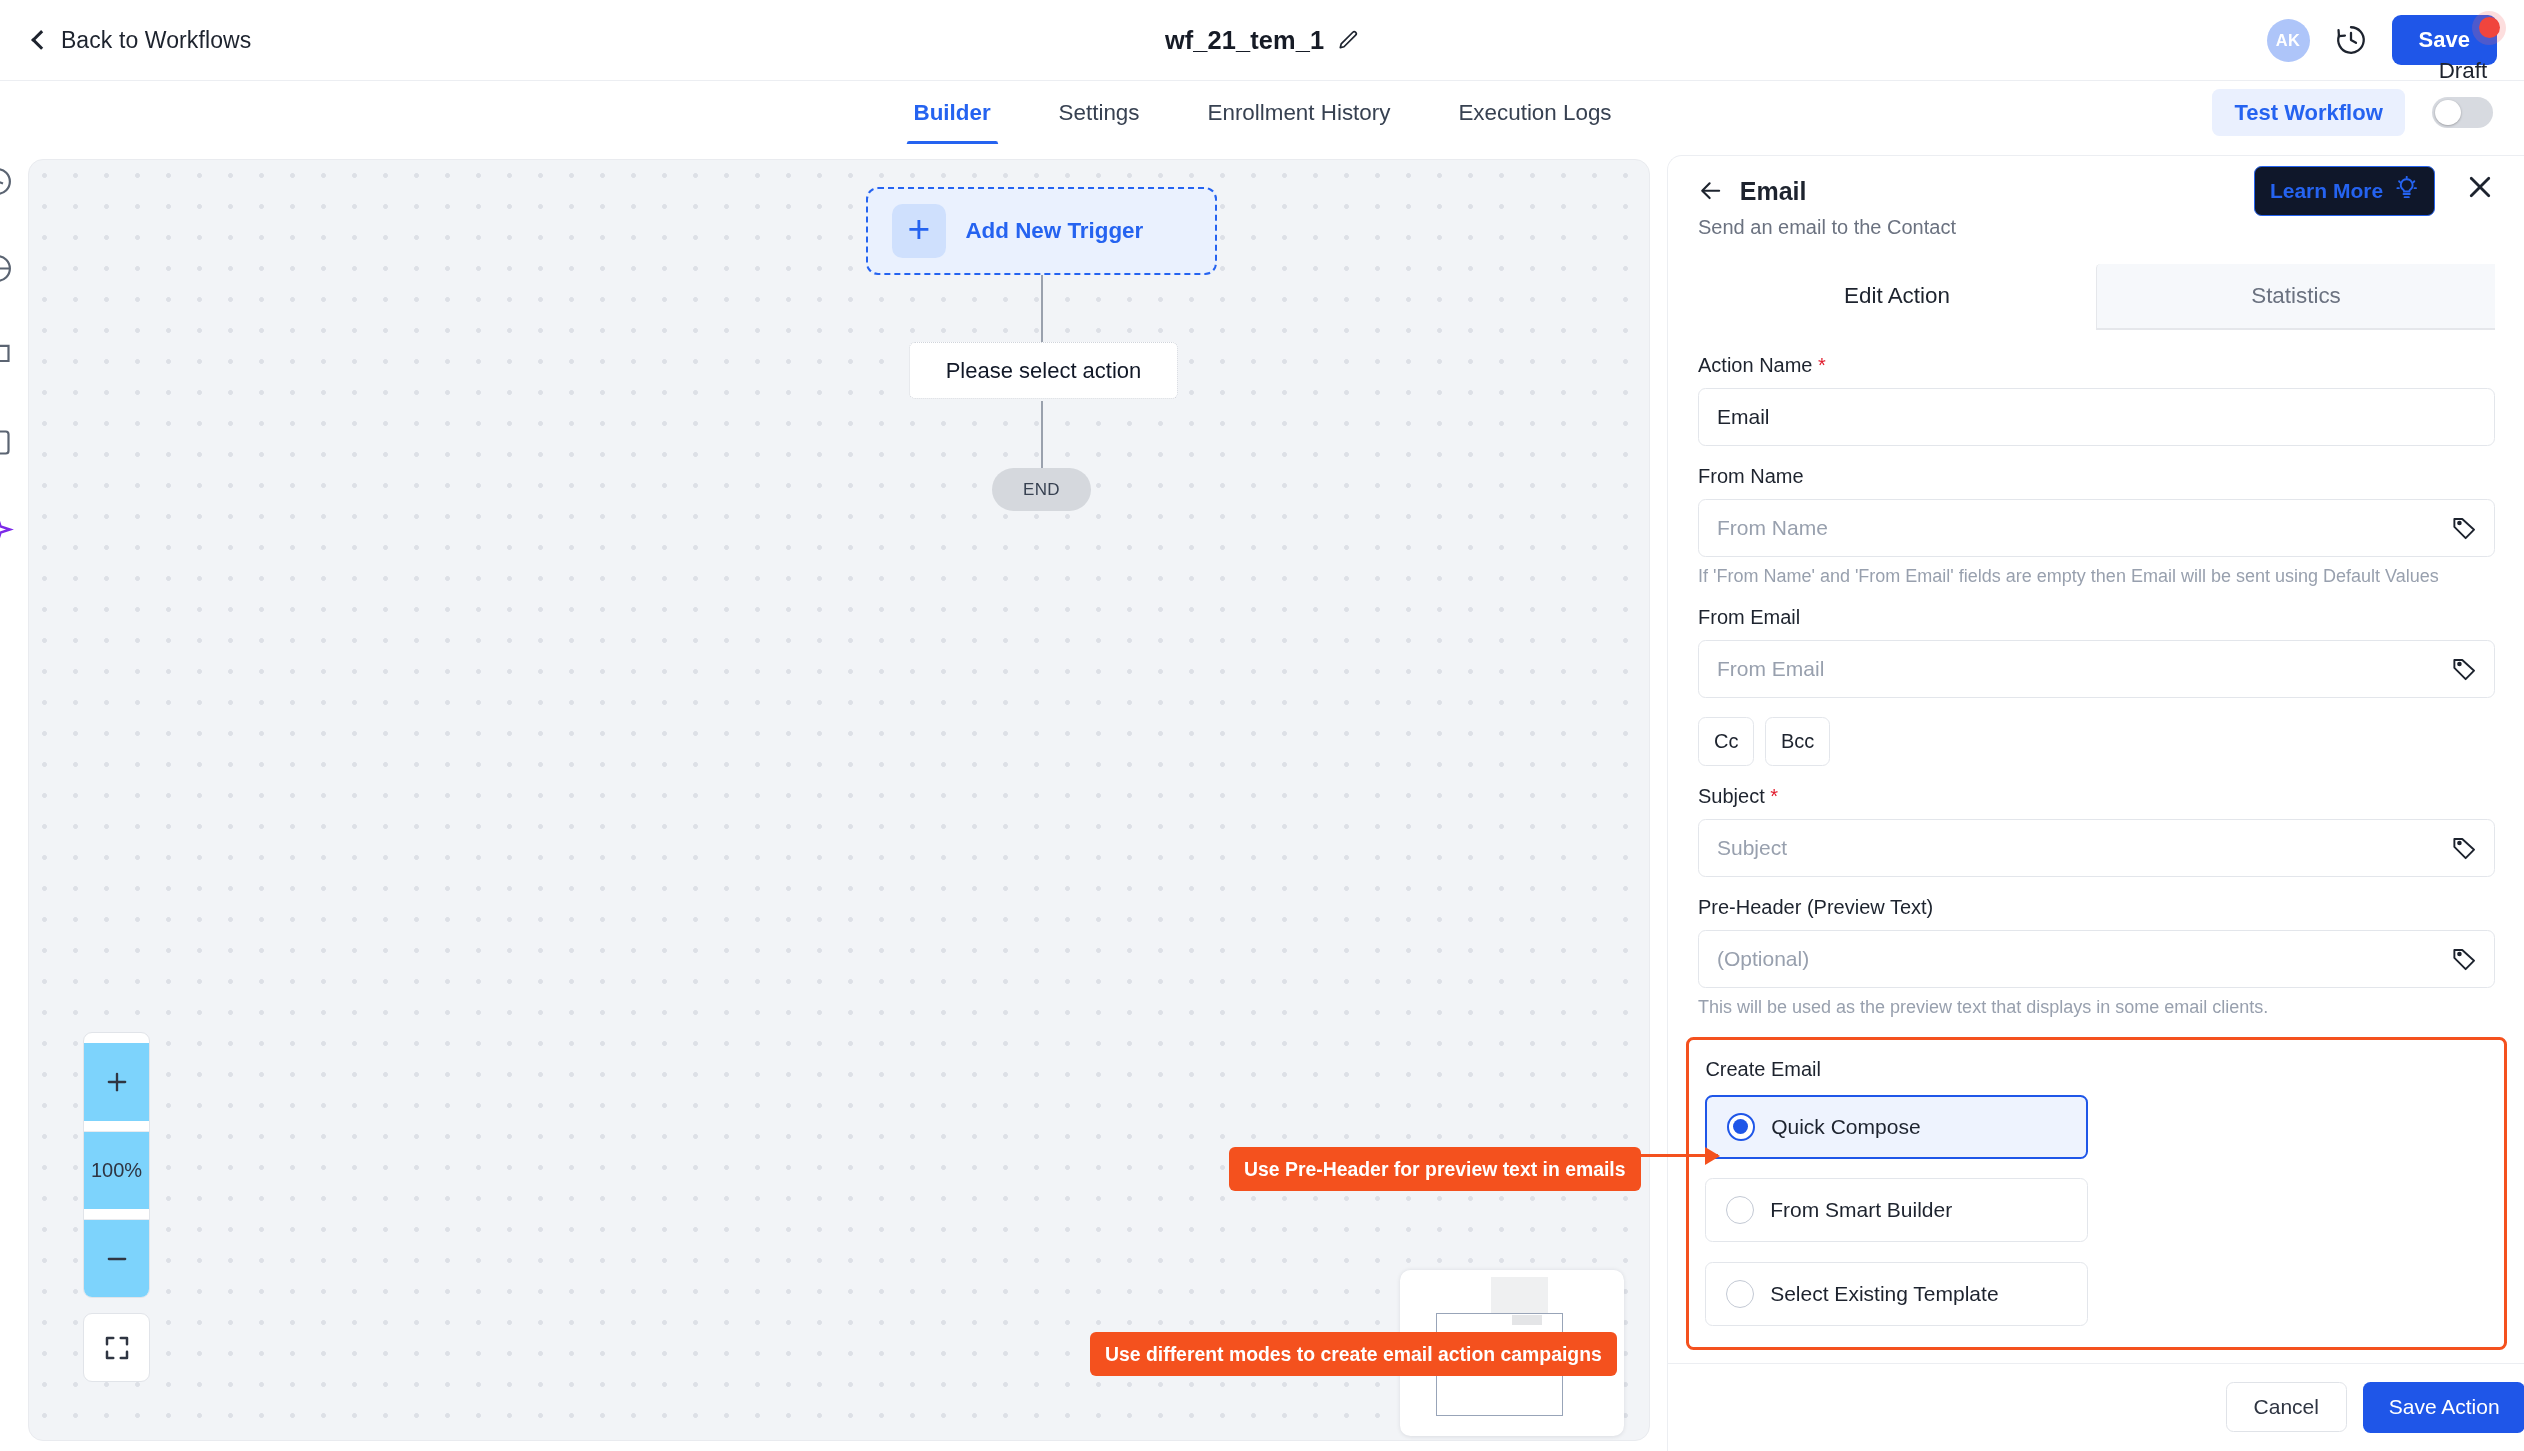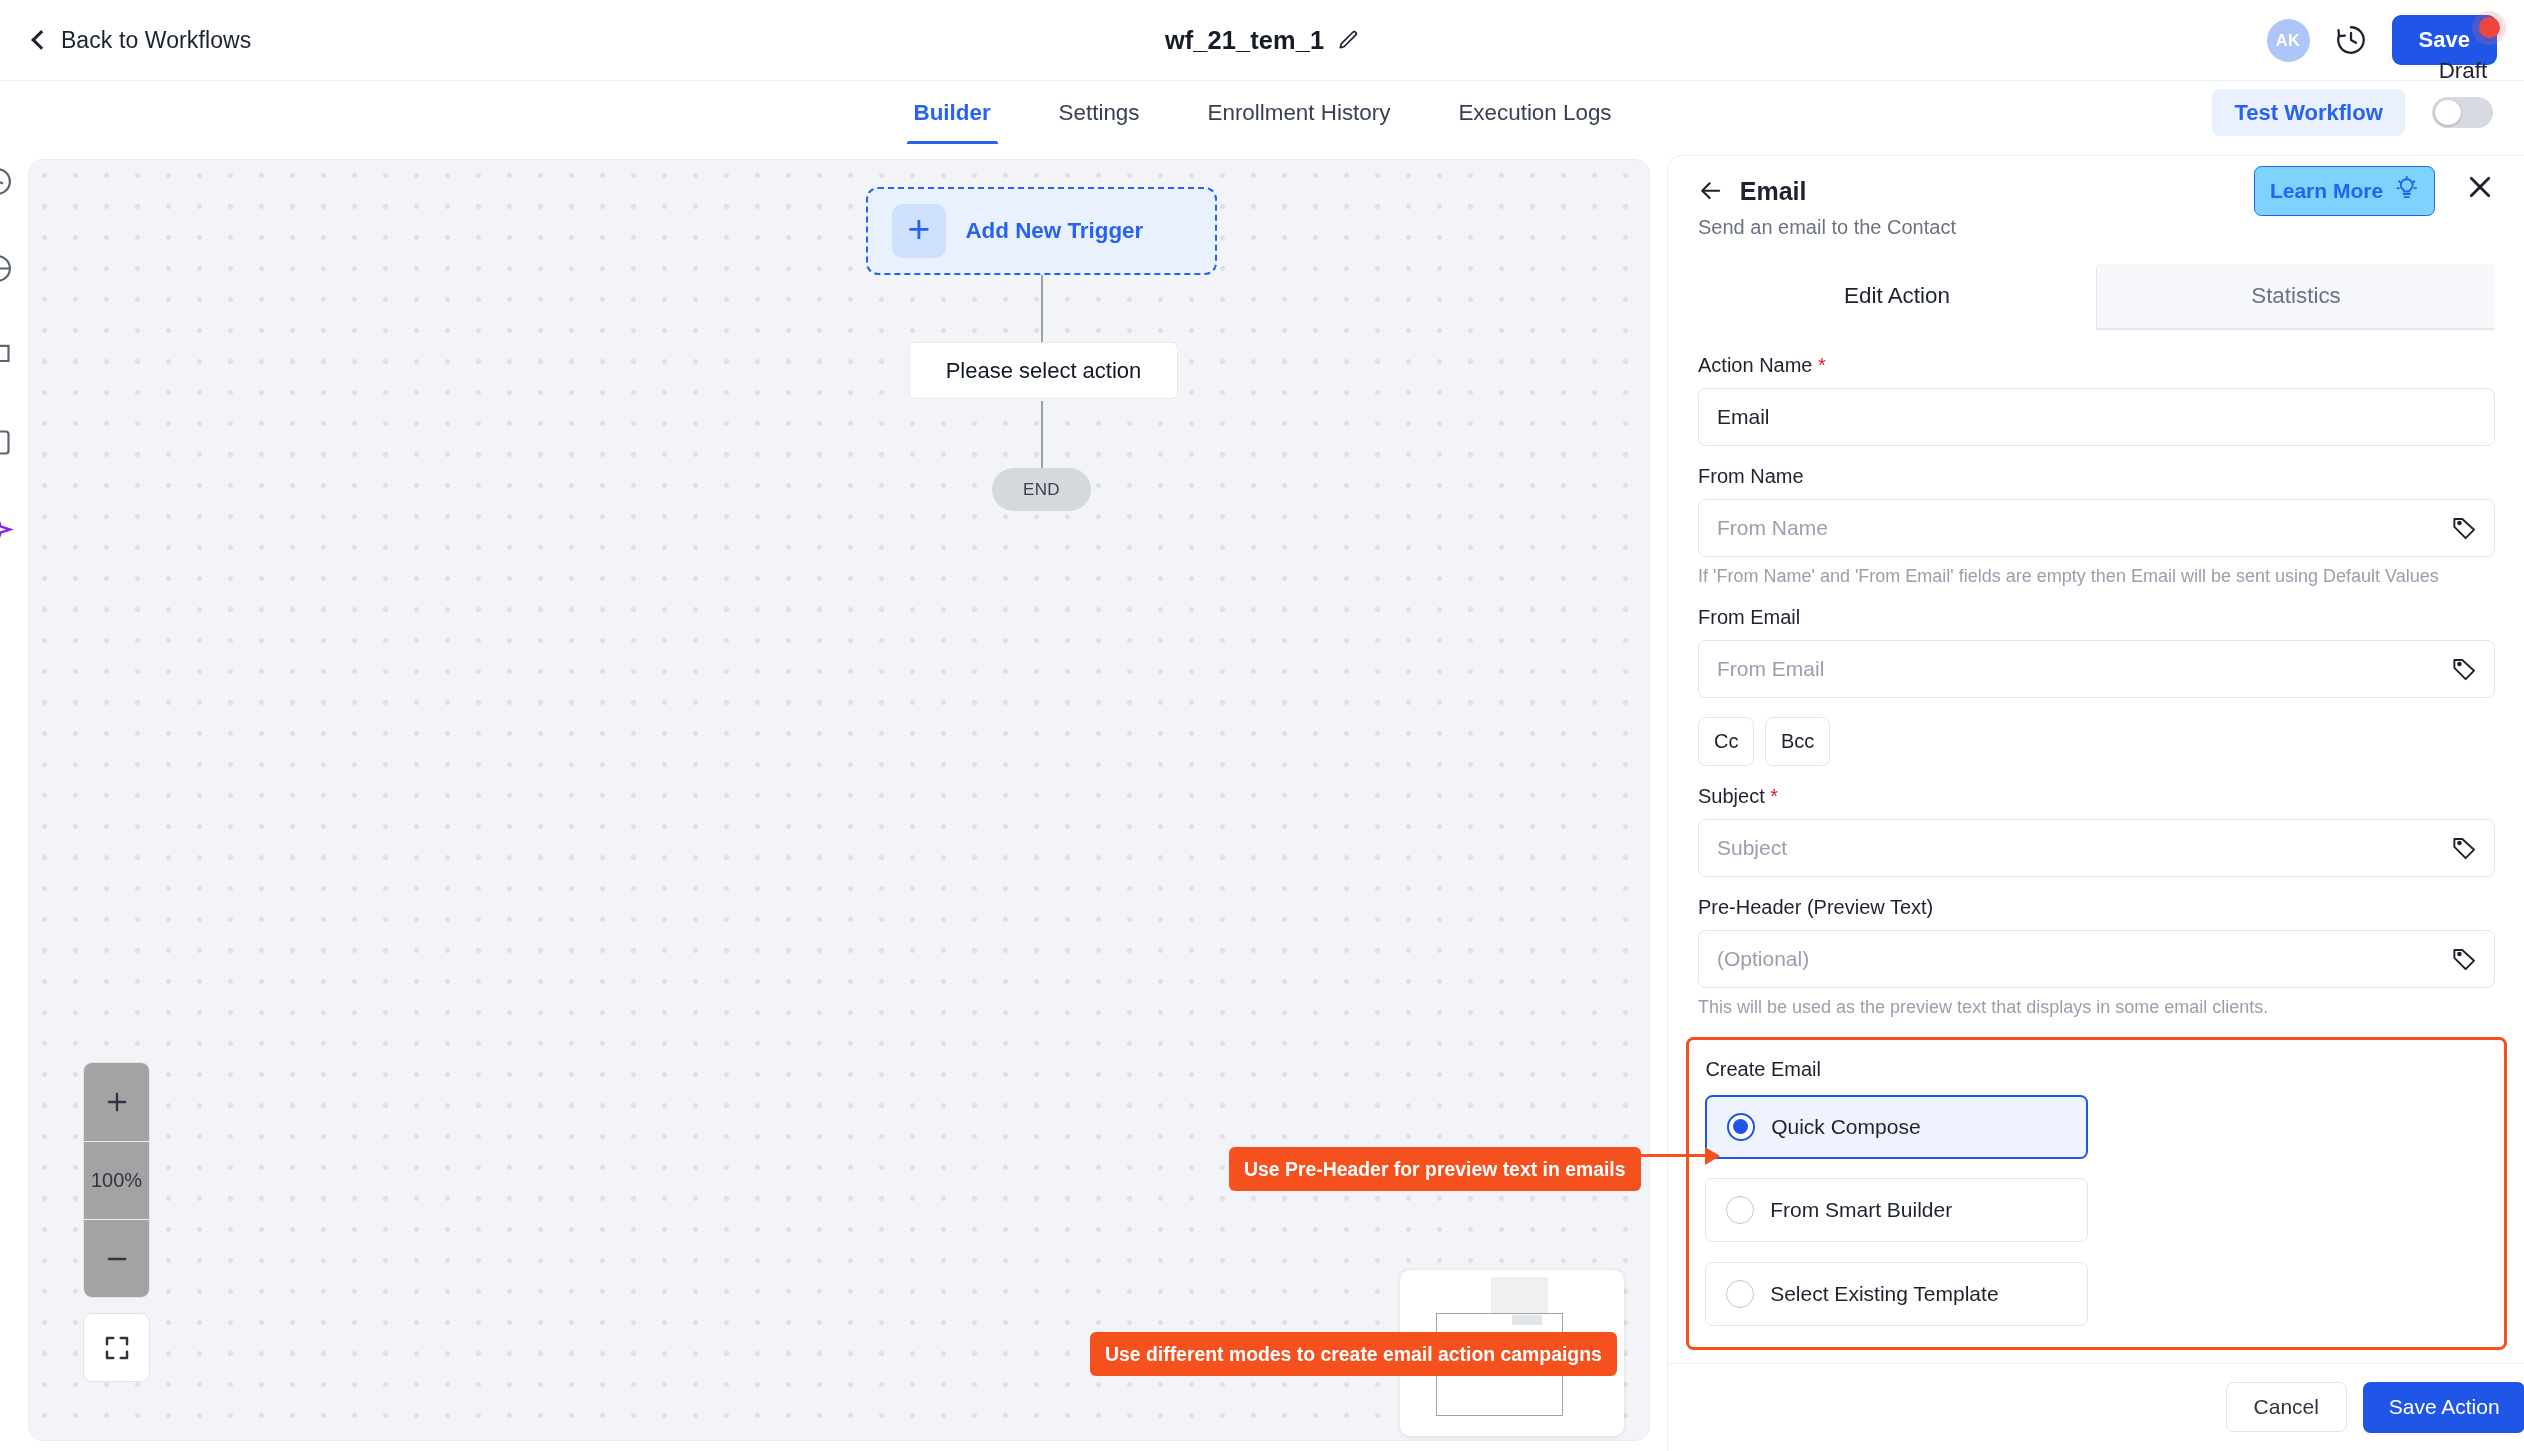--- a/index.html
+++ b/index.html
@@ -163,21 +163,21 @@
   .node-end span { font-size: 17px; color:#374151; letter-spacing: 0.4px;}
 
   
   .zoom-stack {
     position:absolute; left: 54px; bottom: 142px;
     width: 67px; background:#fff; border:1.5px solid #e1e4e9; border-radius: 9px;
     overflow:hidden;
   }
   .zoom-btn {
     height: 78px; display:flex; align-items:center; justify-content:center;
-    cursor:pointer; font-size: 30px; color:#2f3542; background:#a3a3a3;
+    cursor:pointer; font-size: 30px; color:#2f3542; background:#7dd3fc;margin-top:10px;
   }
   .zoom-btn + .zoom-btn { border-top: 1.5px solid #e9ebef; }
   .zoom-lvl { font-size: 20px; color:#2f3542; font-weight:400; }
   .fit-btn {
     position:absolute; left: 54px; bottom: 58px;
     width: 67px; height: 69px; background:#fff; border:1.5px solid #e1e4e9;
     border-radius: 9px; display:flex; align-items:center; justify-content:center; cursor:pointer;
   }
 
   
@@ -220,21 +220,21 @@
     display:flex; flex-direction:column;
   }
   .panel-head { padding: 21px 30px 0 30px; position:relative; }
   .panel-title-row { display:flex; align-items:center; gap: 16.4px; }
   .arrow-back { width: 25.4px; height: 25.4px; cursor:pointer; flex:none;}
   .panel-title { font-size: 25px; font-weight: 600; color:#1d232e; }
   .panel-sub { font-size: 20px; color:#6b7280; margin-top: 10.5px; }
 
   .learn-more {
     position:absolute; right: 90px; top: 10.5px;
-    background:#7dd3fc; border: 1.5px solid #2563f0; border-radius: 7.5px;
+    background:#0f172a; border: 1.5px solid #2563f0; border-radius: 7.5px;
     display:flex; align-items:center; gap: 10.5px;
     padding: 9px 15px; cursor:pointer;
   }
   .learn-more span { font-size: 21px; color:#2563f0; font-weight: 600; }
   .close-x { position:absolute; right: 30px; top: 16.4px; width: 30px; height:30px; cursor:pointer;}
 
   .panel-tabs { display:flex; margin-top: 25.4px; border-bottom: 2.2px solid #e5e7eb; }
   .ptab {
     flex:1; height: 64px; display:flex; align-items:center; justify-content:center;
     font-size: 22.4px; cursor:pointer; position:relative;

